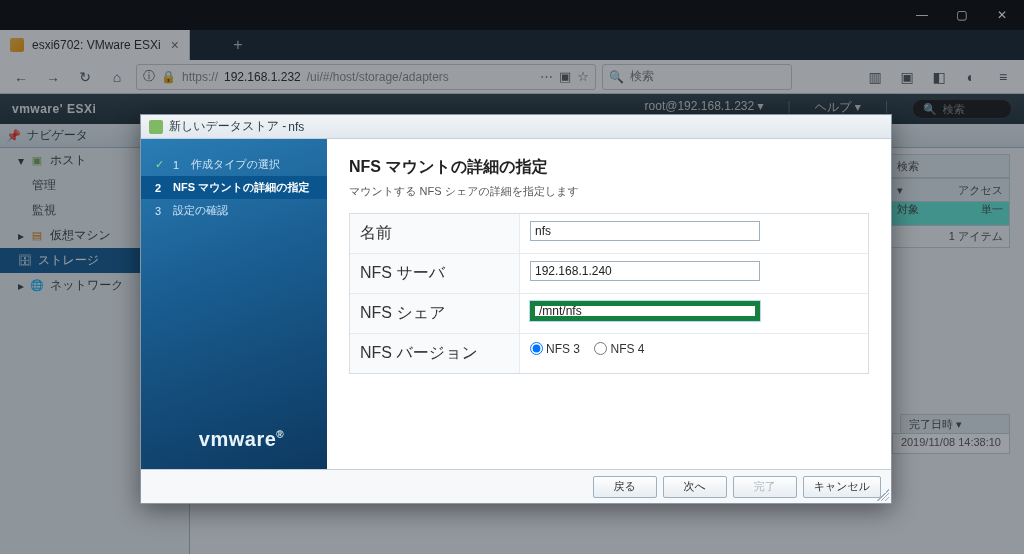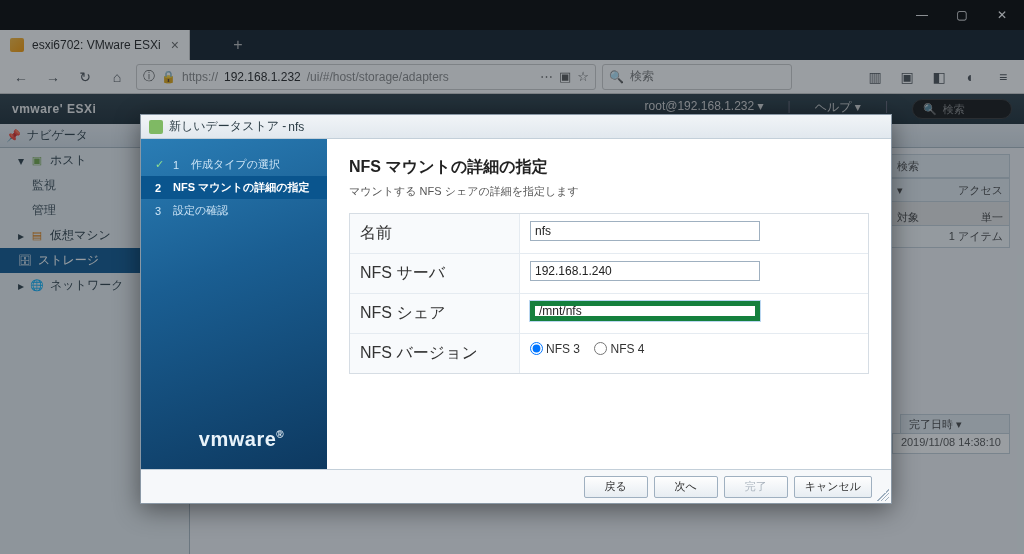--- a/index.html
+++ b/index.html
@@ -46,21 +46,21 @@
   .ico-host{color:#6fa646;} .ico-vm{color:#e07c0b;} .ico-net{color:#2f8fbc;}
 
   .main { flex:1; background:#f2f5f8; display:flex; flex-direction:column; }
   .crumb { height:24px; background:linear-gradient(#e8edf2,#d7e0e8); border-bottom:1px solid #aab8c2; display:flex; align-items:center; padding:0 8px; font-size:12px; color:#2a3b44; gap:6px; }
 
   
   .backdrop { position:absolute; inset:0; background:rgba(30,40,48,0.45); pointer-events:none; }
 
   .content-right-strip { position:absolute; right:14px; top:154px; width:120px; display:flex; flex-direction:column; gap:0; font-size:11px; color:#444; }
   .content-right-strip .hdr { height:24px; display:flex; align-items:center; padding:0 6px; background:#e4ebf1; border:1px solid #c3cfd9; }
-  .content-right-strip .cell { height:24px; display:flex; align-items:flex-end; padding:0 6px; background:#e5e5e5; border:1px solid #c3cfd9; border-top:none; }
+  .content-right-strip .cell { height:24px; display:flex; align-items:flex-start; padding:0 6px; background:#5eead4; border:1px solid #c3cfd9; border-top:none; }
   .content-right-strip .foot { height:22px; display:flex; align-items:center; justify-content:flex-end; padding:0 6px; background:#f4f7fa; border:1px solid #c3cfd9; border-top:none; }
 
   .tasks-head { position:absolute; right:14px; bottom:120px; left:204px; height:20px; display:flex; justify-content:flex-end; font-size:11px; color:#444; border-bottom:1px solid #c3cfd9; }
   .tasks-head .col { padding:2px 8px; background:#e4ebf1; border:1px solid #c3cfd9; border-bottom:none; margin-left:-1px; min-width:110px; display:flex; align-items:center; gap:4px;}
   .tasks-row { position:absolute; right:14px; bottom:100px; left:204px; height:20px; display:flex; justify-content:flex-end; font-size:11px; color:#555; }
   .tasks-row .cell { padding:2px 8px; background:#fff; border:1px solid #c3cfd9; border-top:none; margin-left:-1px; min-width:110px; }
 
   
   .dialog { position:absolute; left:140px; top:114px; width:752px; height:390px; background:#fff; border:1px solid #8a98a5; box-shadow:0 6px 24px rgba(0,0,0,0.45); display:flex; flex-direction:column; }
   .dlg-title { height:24px; background:linear-gradient(#f1f4f7,#e1e8ee); border-bottom:1px solid #c3cfd9; display:flex; align-items:center; padding:0 8px; font-size:12px; color:#2a3b44; gap:6px; }
@@ -81,21 +81,21 @@
   .form-area { border:1px solid #d6dde4; }
   .form-row { display:flex; border-bottom:1px solid #e5ebf1; }
   .form-row:last-child { border-bottom:none; }
   .form-lbl { width:170px; padding:9px 10px; font-size:16px; color:#333; background:#f8fafc; border-right:1px solid #e5ebf1; }
   .form-val { flex:1; padding:7px 10px; }
   .txt { width:230px; height:20px; border:1px solid #9fb0c0; padding:1px 4px; font-size:12px; color:#222; }
   .txt.focus { border:5px solid #15803d; outline:1px solid rgba(59,139,214,0.35); }
   .radio-lbl { font-size:12px; color:#333; margin-right:10px; display:inline-flex; align-items:center; gap:3px; }
   input[type=radio]{ margin:0; }
 
-  .dlg-footer { height:34px; border-top:1px solid #c3cfd9; display:flex; align-items:center; justify-content:flex-end; gap:6px; padding:0 19px; background:#f6f8fa; }
+  .dlg-footer { height:34px; border-top:1px solid #c3cfd9; display:flex; align-items:center; justify-content:flex-end; gap:6px; padding:0 10px; background:#f6f8fa; }
   .btn { min-width:64px; height:22px; border:1px solid #9fb0c0; background:linear-gradient(#fefefe,#e7edf2); font-size:11px; color:#333; border-radius:2px; padding:0 10px; display:flex; align-items:center; justify-content:center; }
   .btn.disabled { color:#aab4be; }
   .resize-grip { position:absolute; right:2px; bottom:2px; width:12px; height:12px; background:
      linear-gradient(135deg, transparent 0 50%, #9fb0c0 50% 55%, transparent 55% 65%, #9fb0c0 65% 70%, transparent 70% 80%, #9fb0c0 80% 85%, transparent 85% 100%); }
 </style>
 </head>
 <body>
 
 <div class="titlebar">
   <div class="winbtn">—</div>
@@ -162,24 +162,24 @@
       <span>📌</span>
       <span>ナビゲータ</span>
     </div>
     <div class="nav-tree">
       <div class="nav-row cat">
         <span>▾</span>
         <span class="nav-icon ico-host">▣</span>
         <span>ホスト</span>
       </div>
       <div class="nav-row child">
+          <span>管理</span>
+        </div>
+      <div class="nav-row child">
           <span>監視</span>
-        </div>
-      <div class="nav-row child">
-          <span>管理</span>
         </div>
       <div class="nav-row cat">
         <span>▸</span>
         <span class="nav-icon ico-vm">▤</span>
         <span>仮想マシン</span>
       </div>
       <div class="nav-row cat sel">
         <span class="nav-icon">🗄</span>
         <span>ストレージ</span>
       </div>

